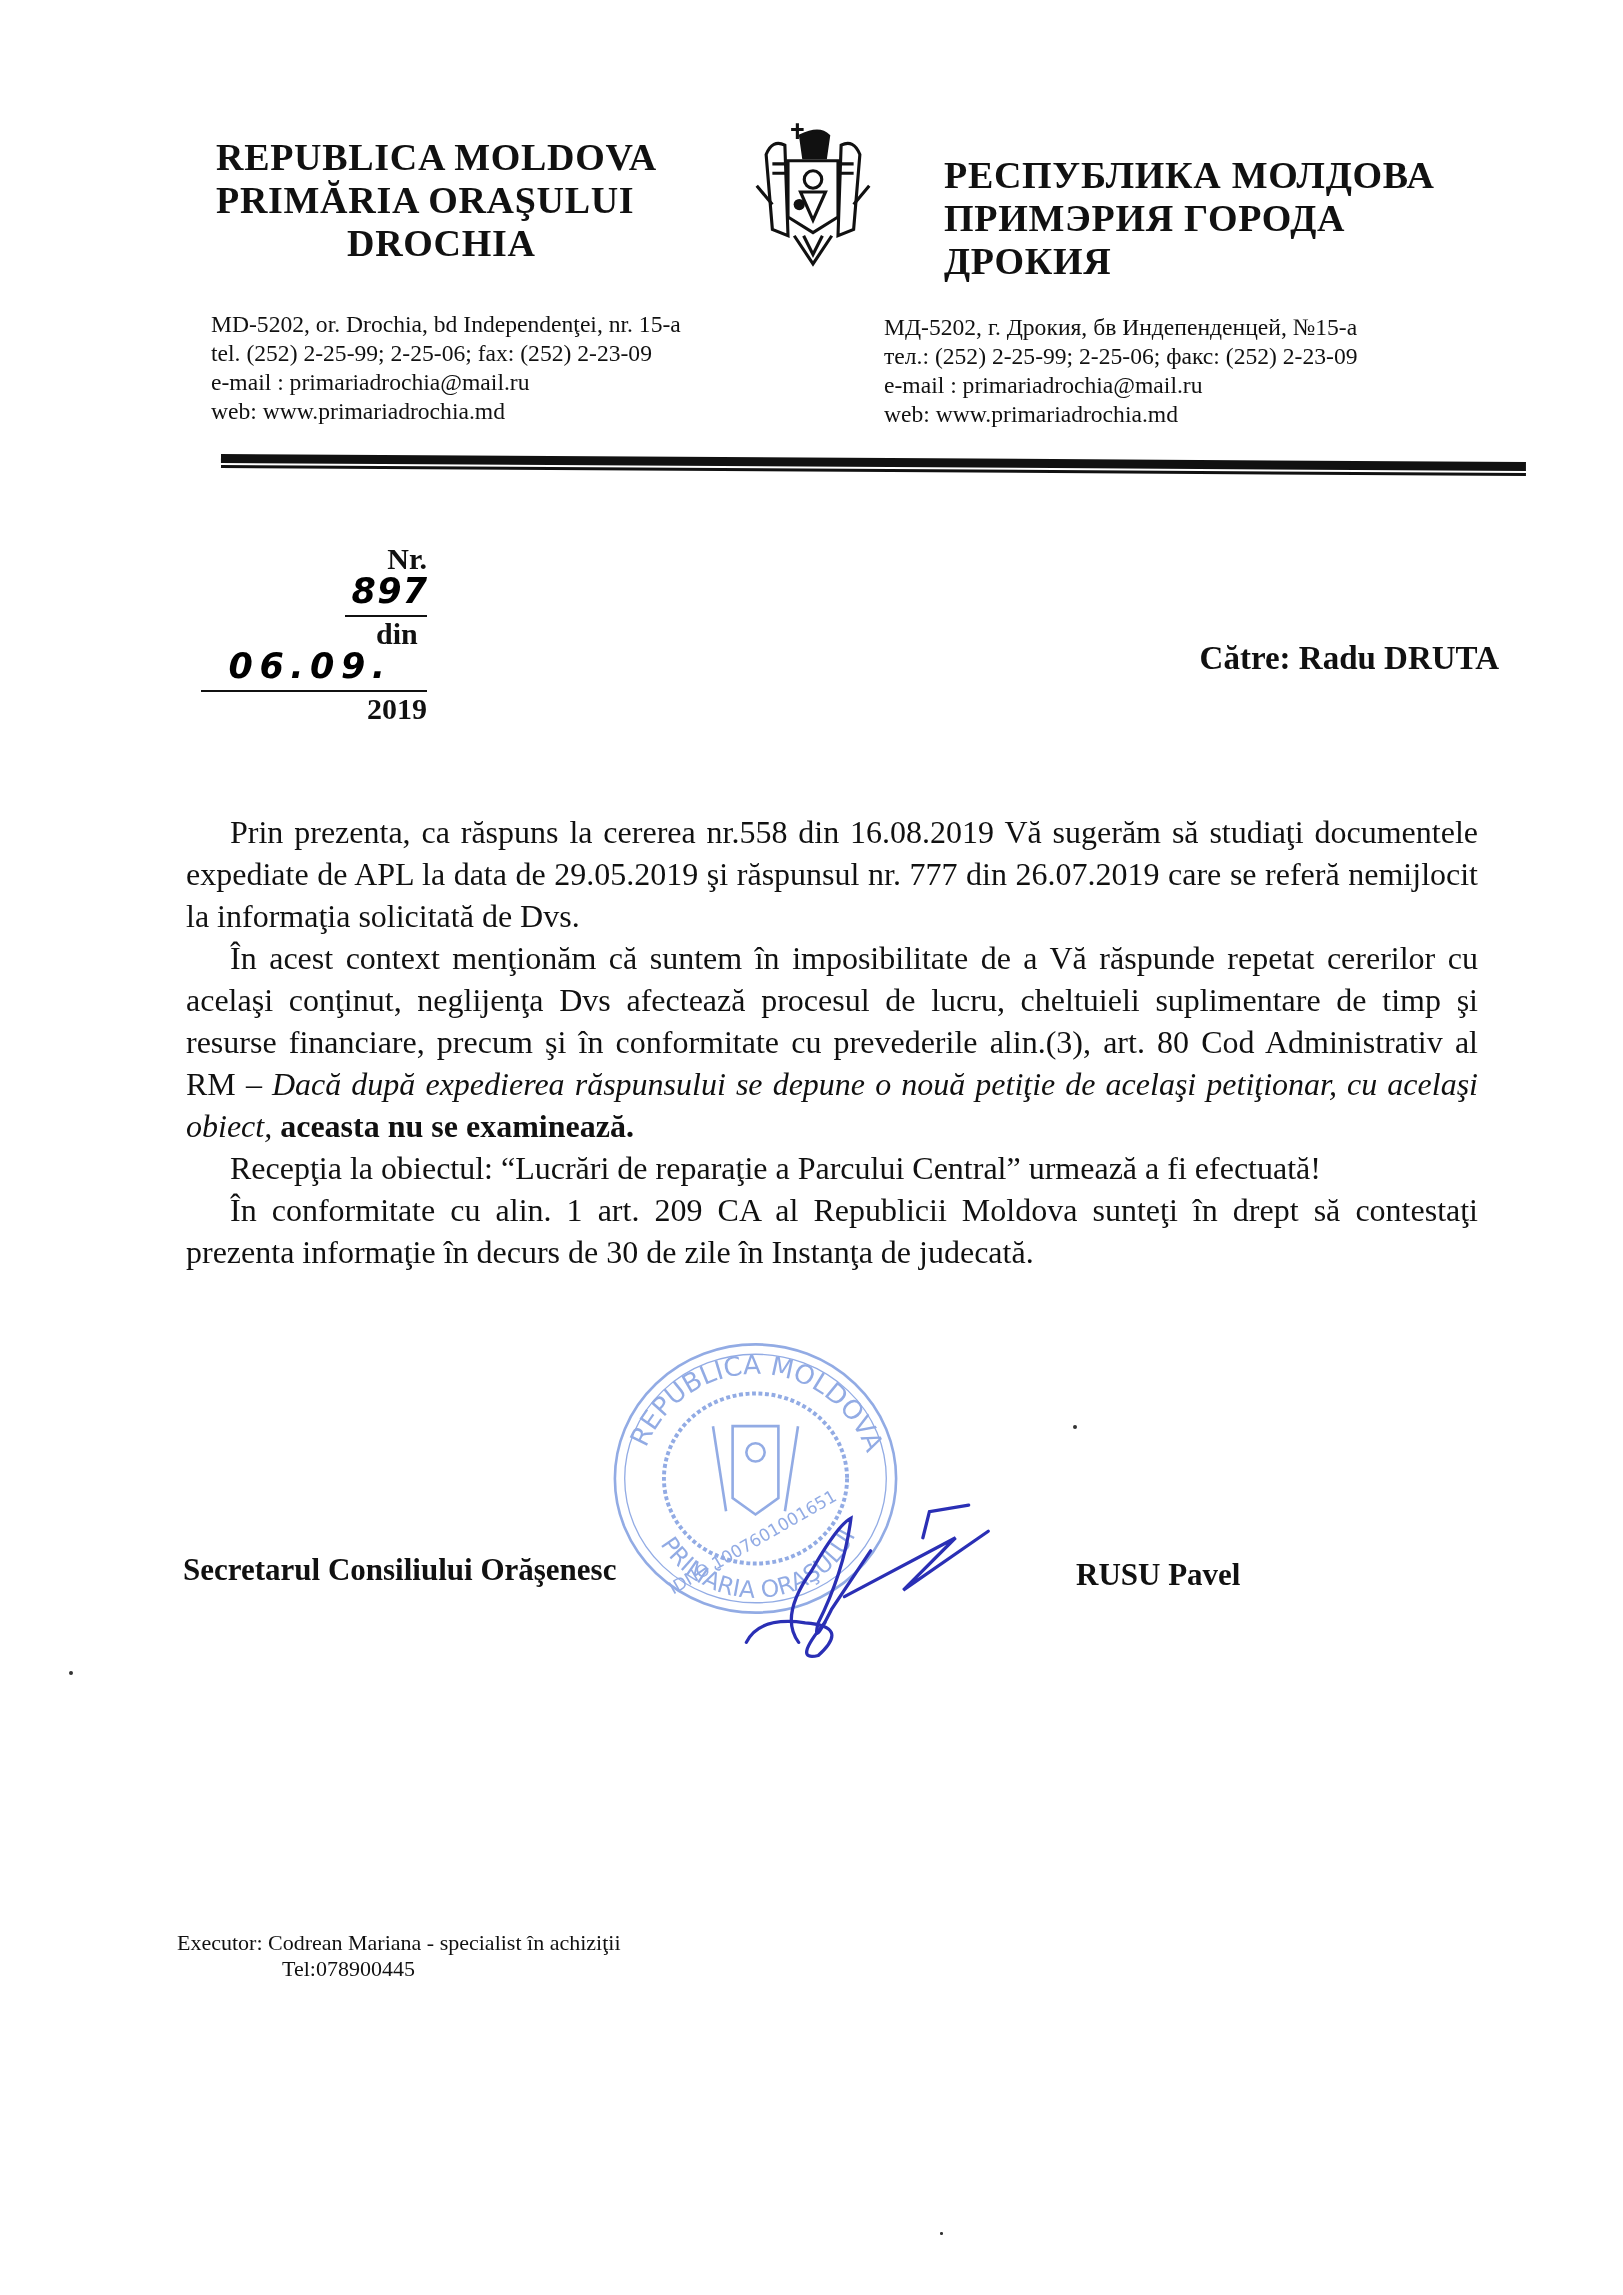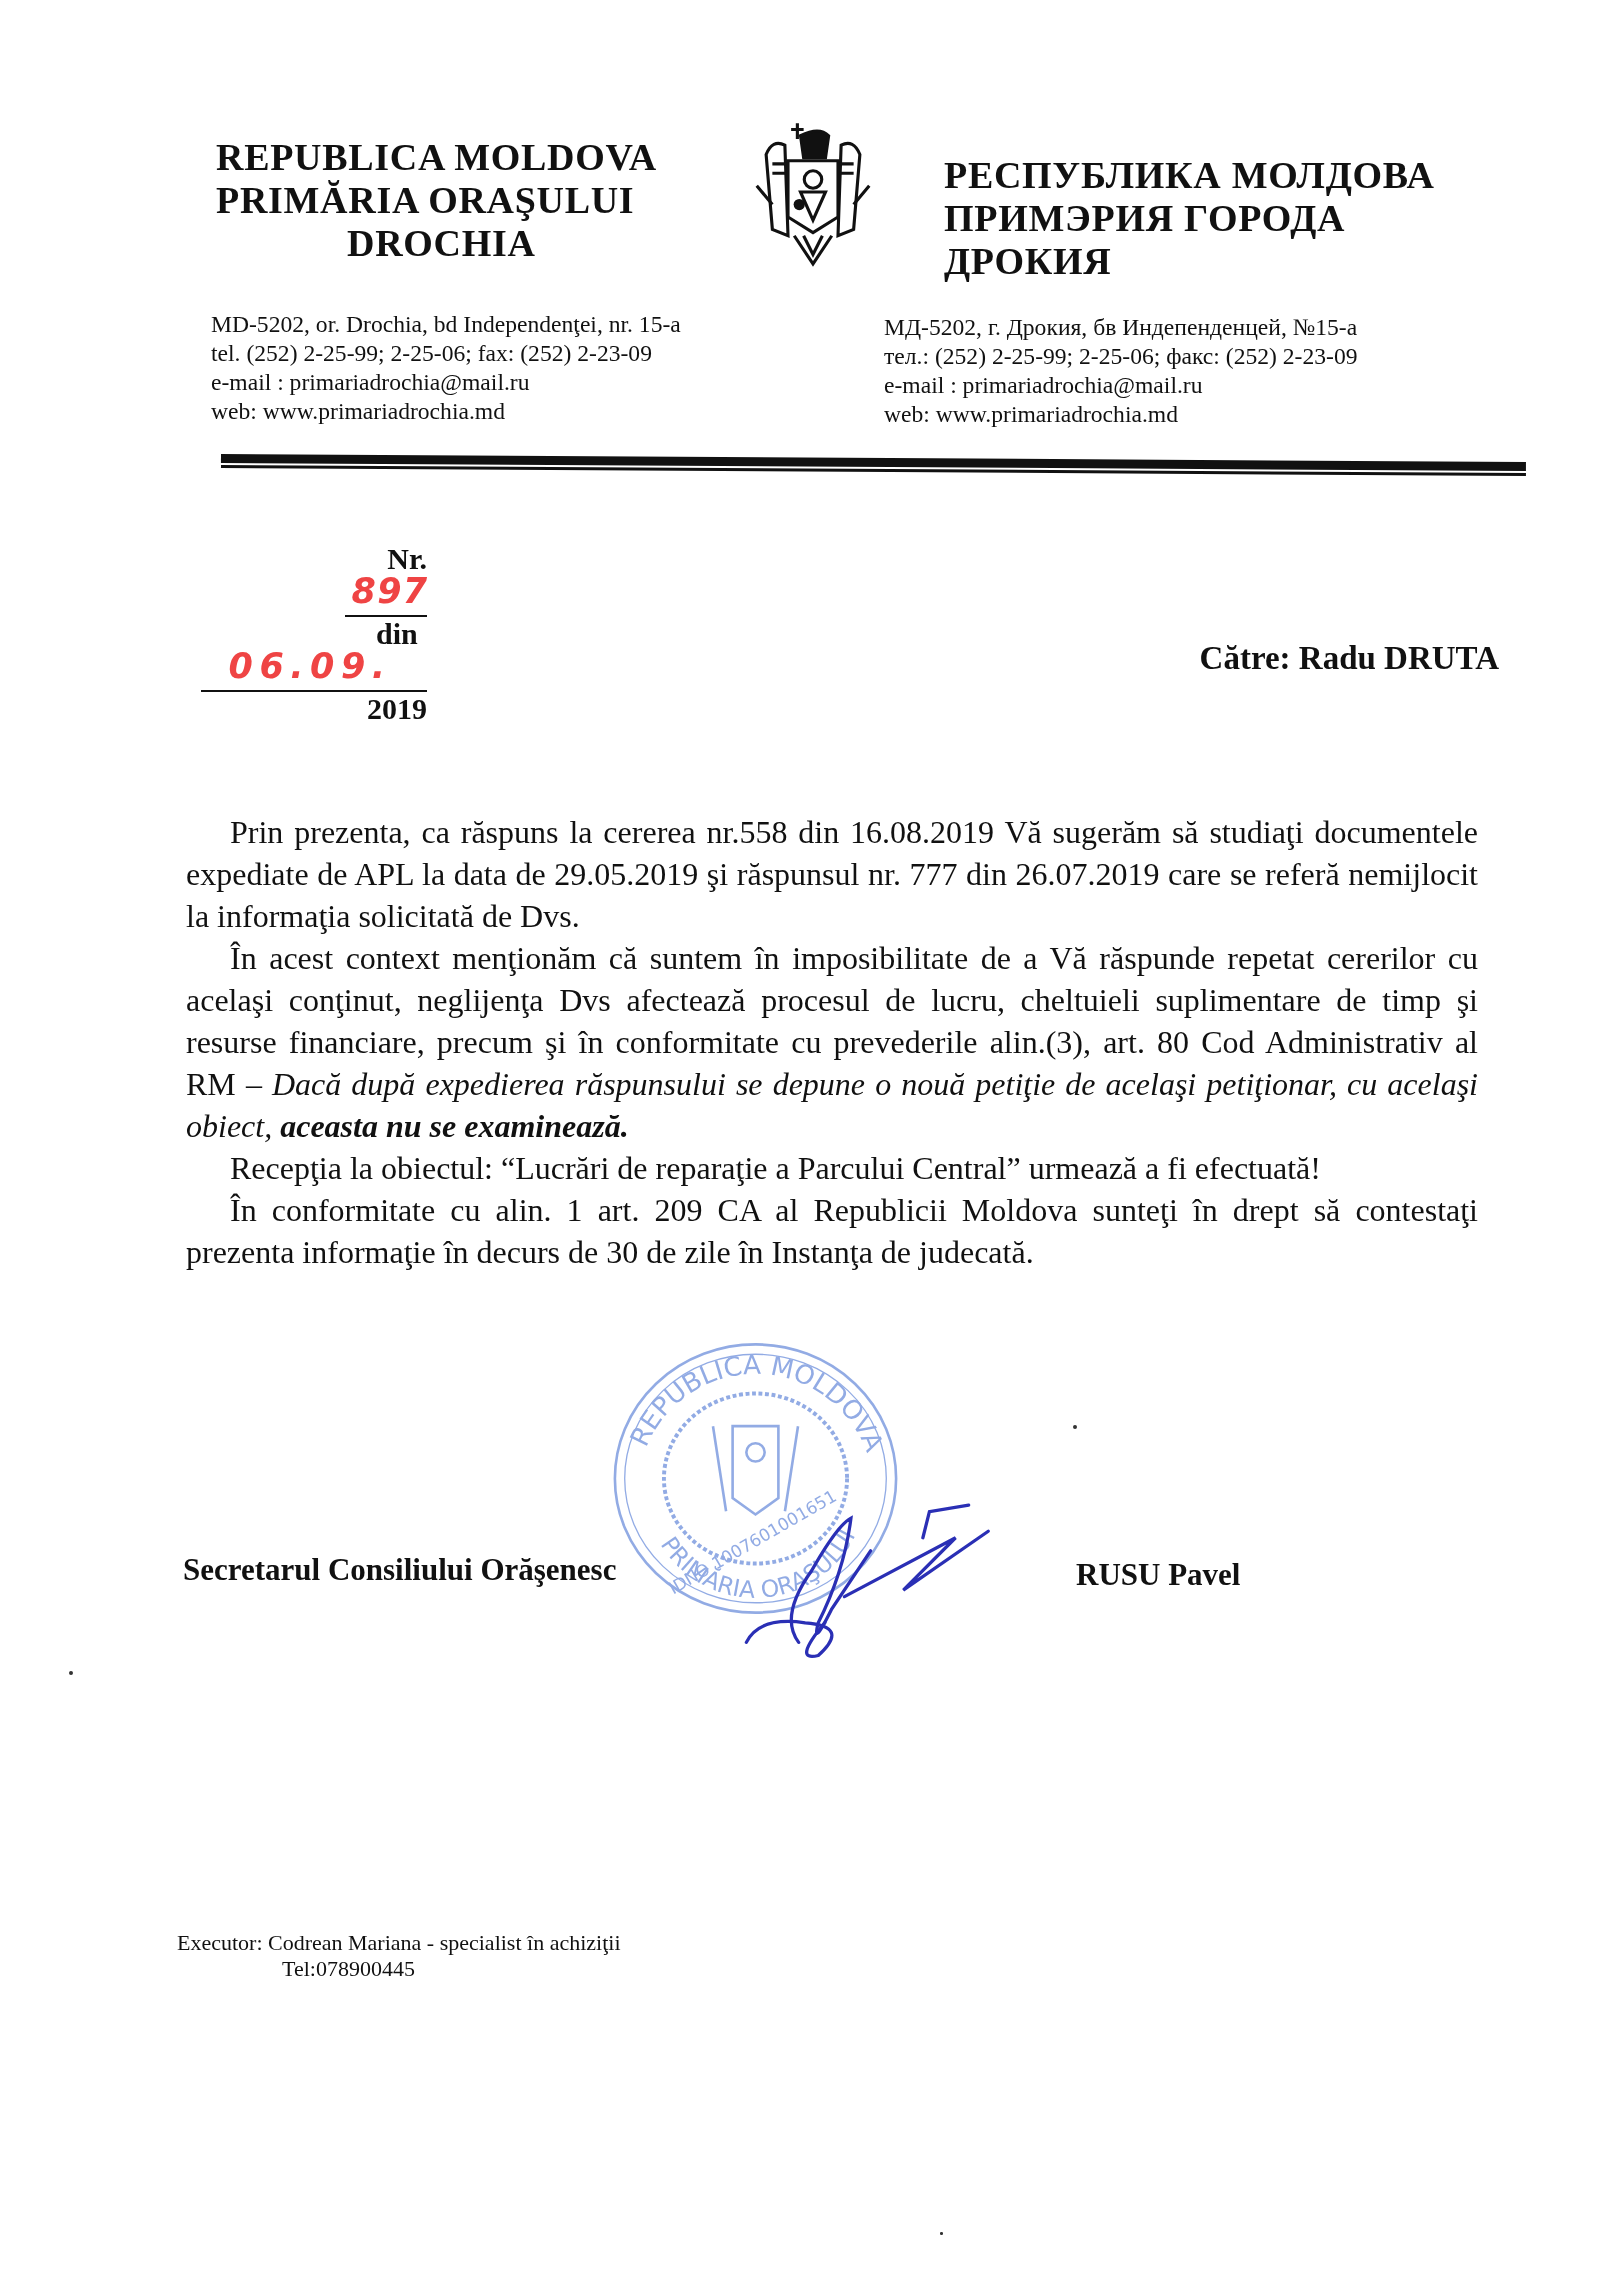--- a/index.html
+++ b/index.html
@@ -6,26 +6,26 @@
   body { width: 1623px; height: 2295px; position: relative; overflow: hidden;
          font-family: "Liberation Serif", "DejaVu Serif", serif; color: #111; }
   .abs { position: absolute; }
   .hdr-title { font-weight: bold; font-size: 38px; line-height: 43px; letter-spacing: 0.7px; }
   .contact { font-size: 23.6px; line-height: 29px; }
   .contact div { white-space: nowrap; }
   .rule-thick { position: absolute; left: 221px; width: 1305px; height: 8.5px; background: #111; top: 454px; transform: rotate(0.35deg); transform-origin: left top; }
   .rule-thin  { position: absolute; left: 221px; width: 1305px; height: 2.6px;  background: #111; top: 465px; transform: rotate(0.35deg); transform-origin: left top; }
   .reg { font-weight: bold; font-size: 30px; top: 542px; left: 201px; white-space: nowrap; display: flex; align-items: flex-end; flex-direction: column; }
   .blank { display: inline-block; border-bottom: 2.6px solid #111; position: relative; height: 39px; }
-  .hand { font-family: "DejaVu Sans", sans-serif; color: #ef4444; font-size: 35px; font-style: italic; position: absolute; bottom: 3.9px; letter-spacing: 6.5px; white-space: nowrap; }
+  .hand { font-family: "DejaVu Sans", sans-serif; color: #000000; font-size: 35px; font-style: italic; position: absolute; bottom: 3.9px; letter-spacing: 6.5px; white-space: nowrap; }
   .to { font-weight: bold; font-size: 33px; top: 640px; right: 124px; white-space: nowrap; }
   .body-text { left: 186px; width: 1292px; top: 811px; font-size: 32px; line-height: 42px; text-align: justify; }
   .body-text p { margin: 0; text-indent: 44px; }
   .body-text .it { font-style: italic; }
-  .body-text .bi { font-style: italic; font-weight: bold; }
+  .body-text .bi { font-weight: bold; }
   .sign-role { font-weight: bold; font-size: 31px; top: 1552px; left: 183px; white-space: nowrap; }
   .sign-name { font-weight: bold; font-size: 31px; top: 1557px; left: 1076px; white-space: nowrap; }
   .executor { font-size: 22px; line-height: 26px; top: 1930px; left: 177px; white-space: nowrap; }
   .executor .tel { padding-left: 105px; }
   .stamp { left: 592px; top: 1328px; width: 327px; height: 301px; }
   .signature { left: 720px; top: 1492px; width: 275px; height: 170px; }
   .emblem { left: 738px; top: 110px; width: 150px; height: 164px; }
   .speck { width: 3.9px; height: 3.9px; border-radius: 50%; background: #333; }
 </style>
 </head>

